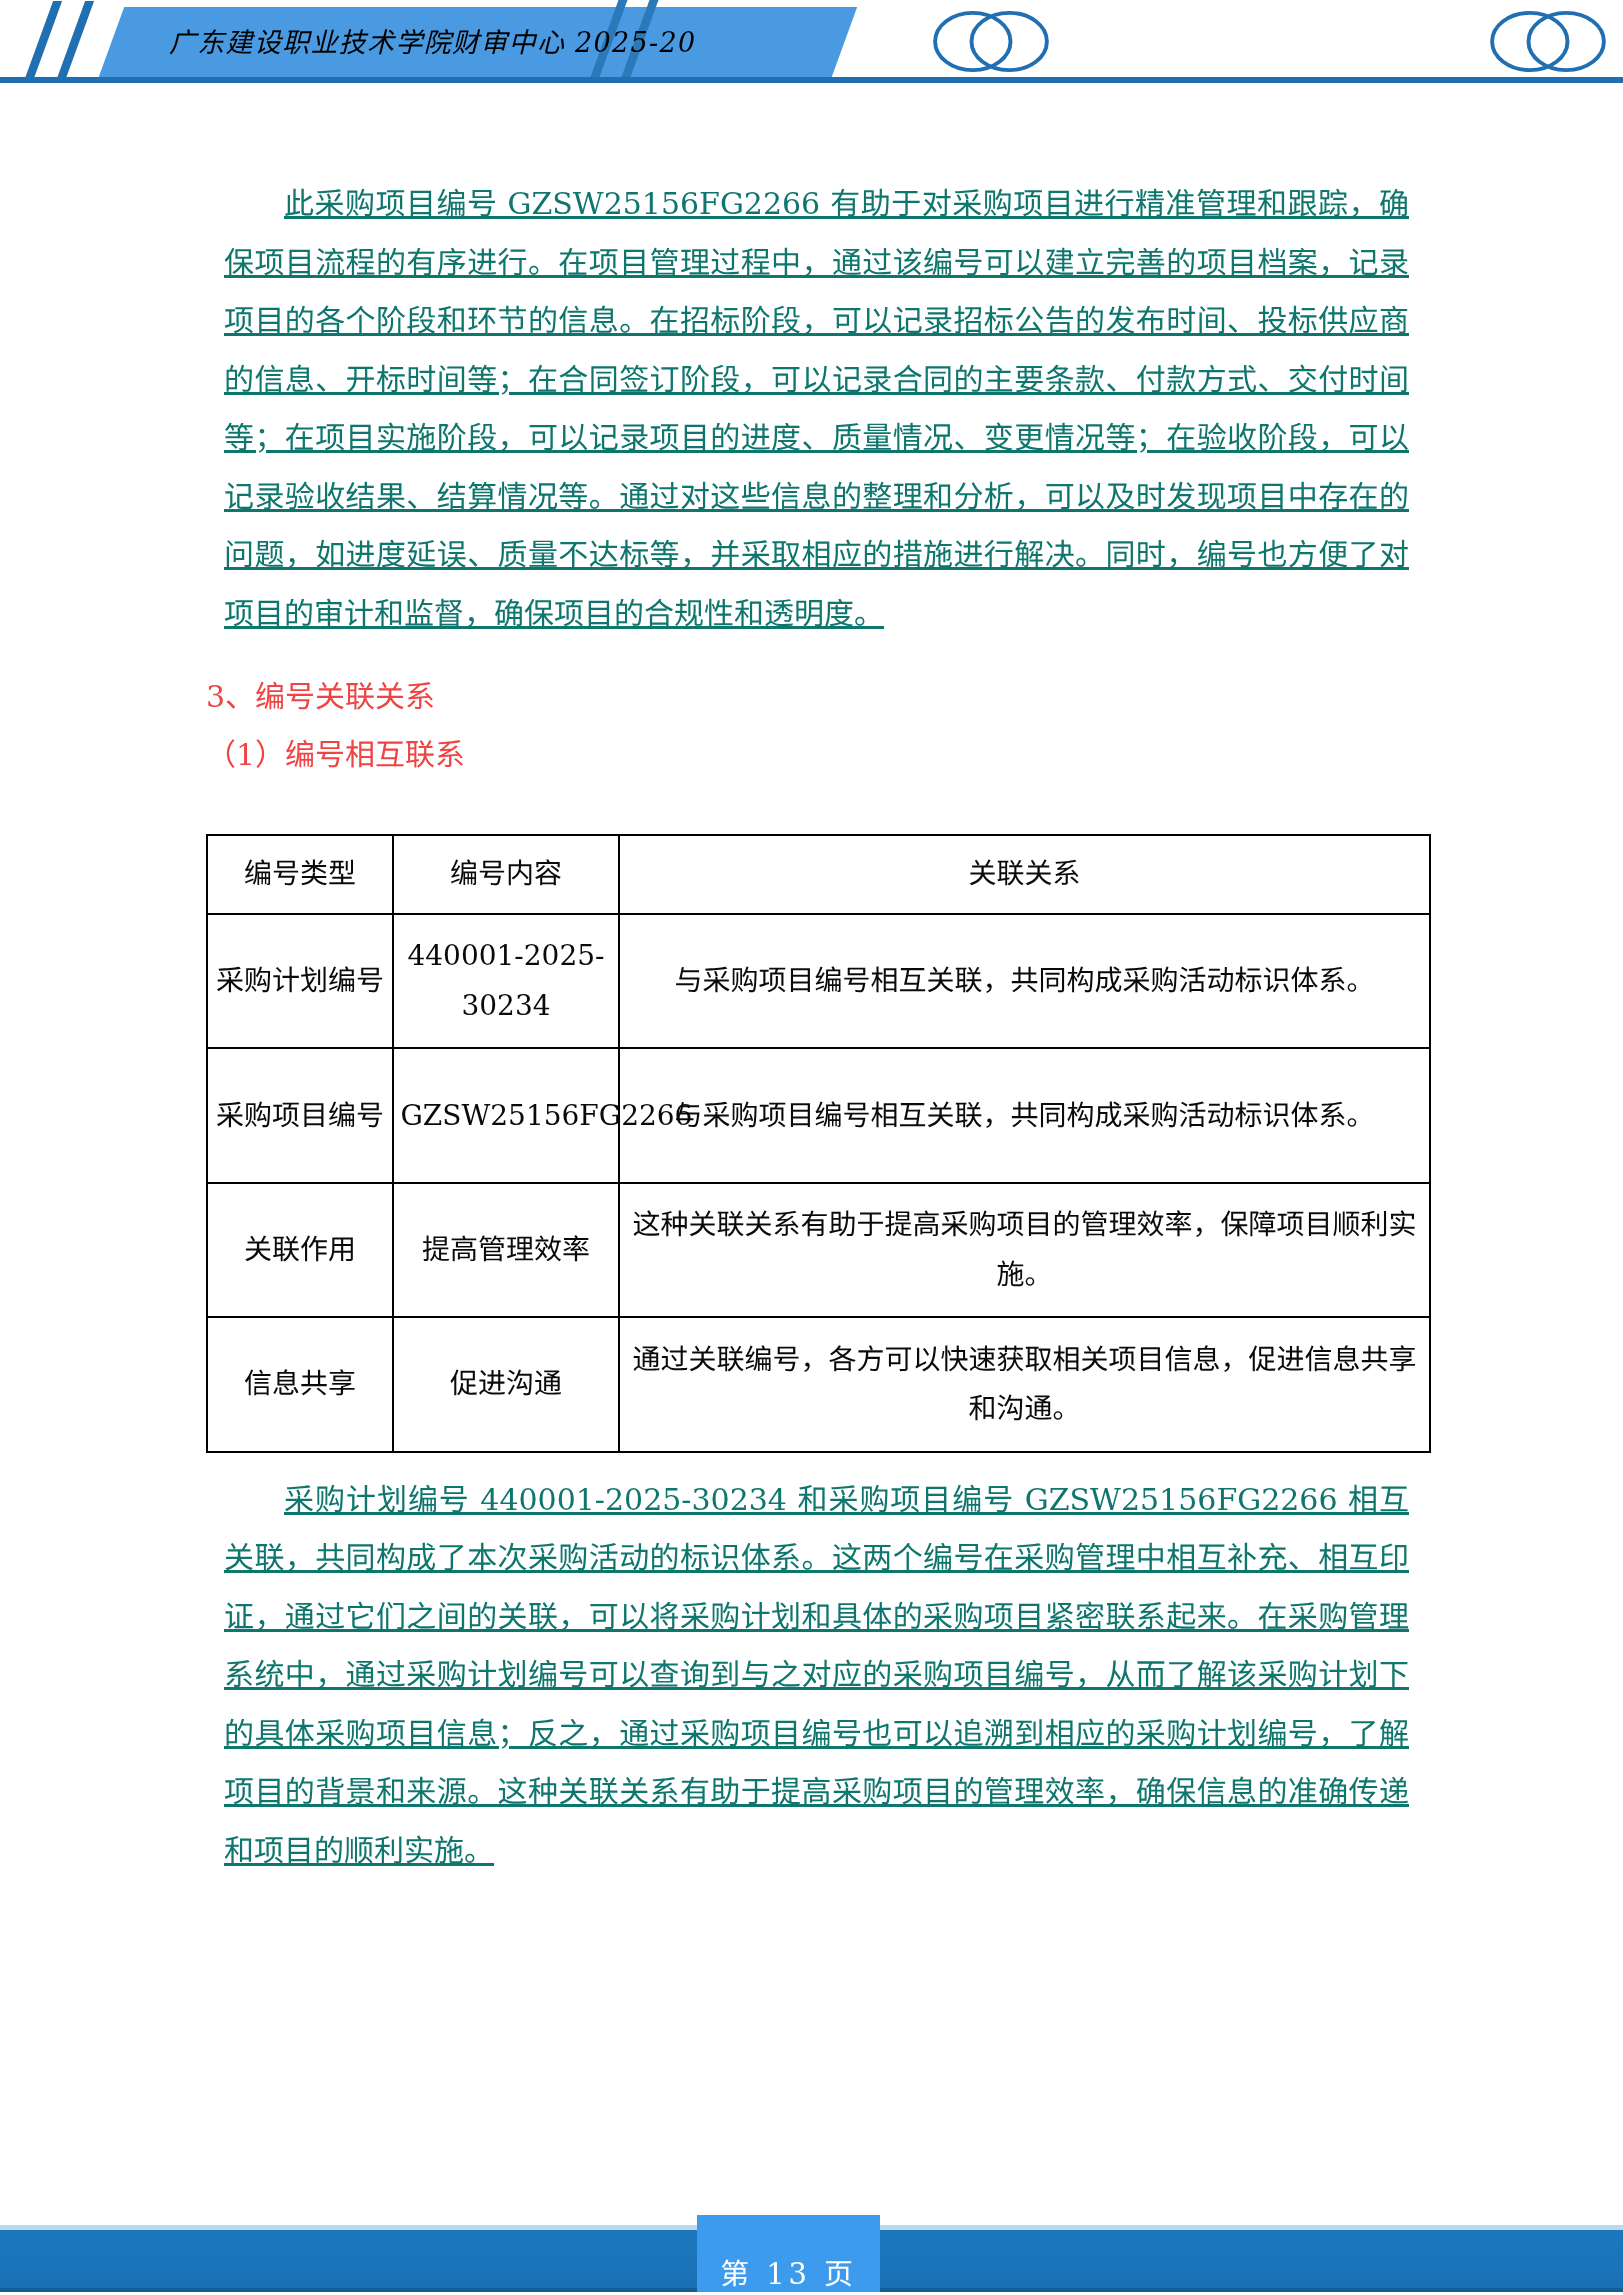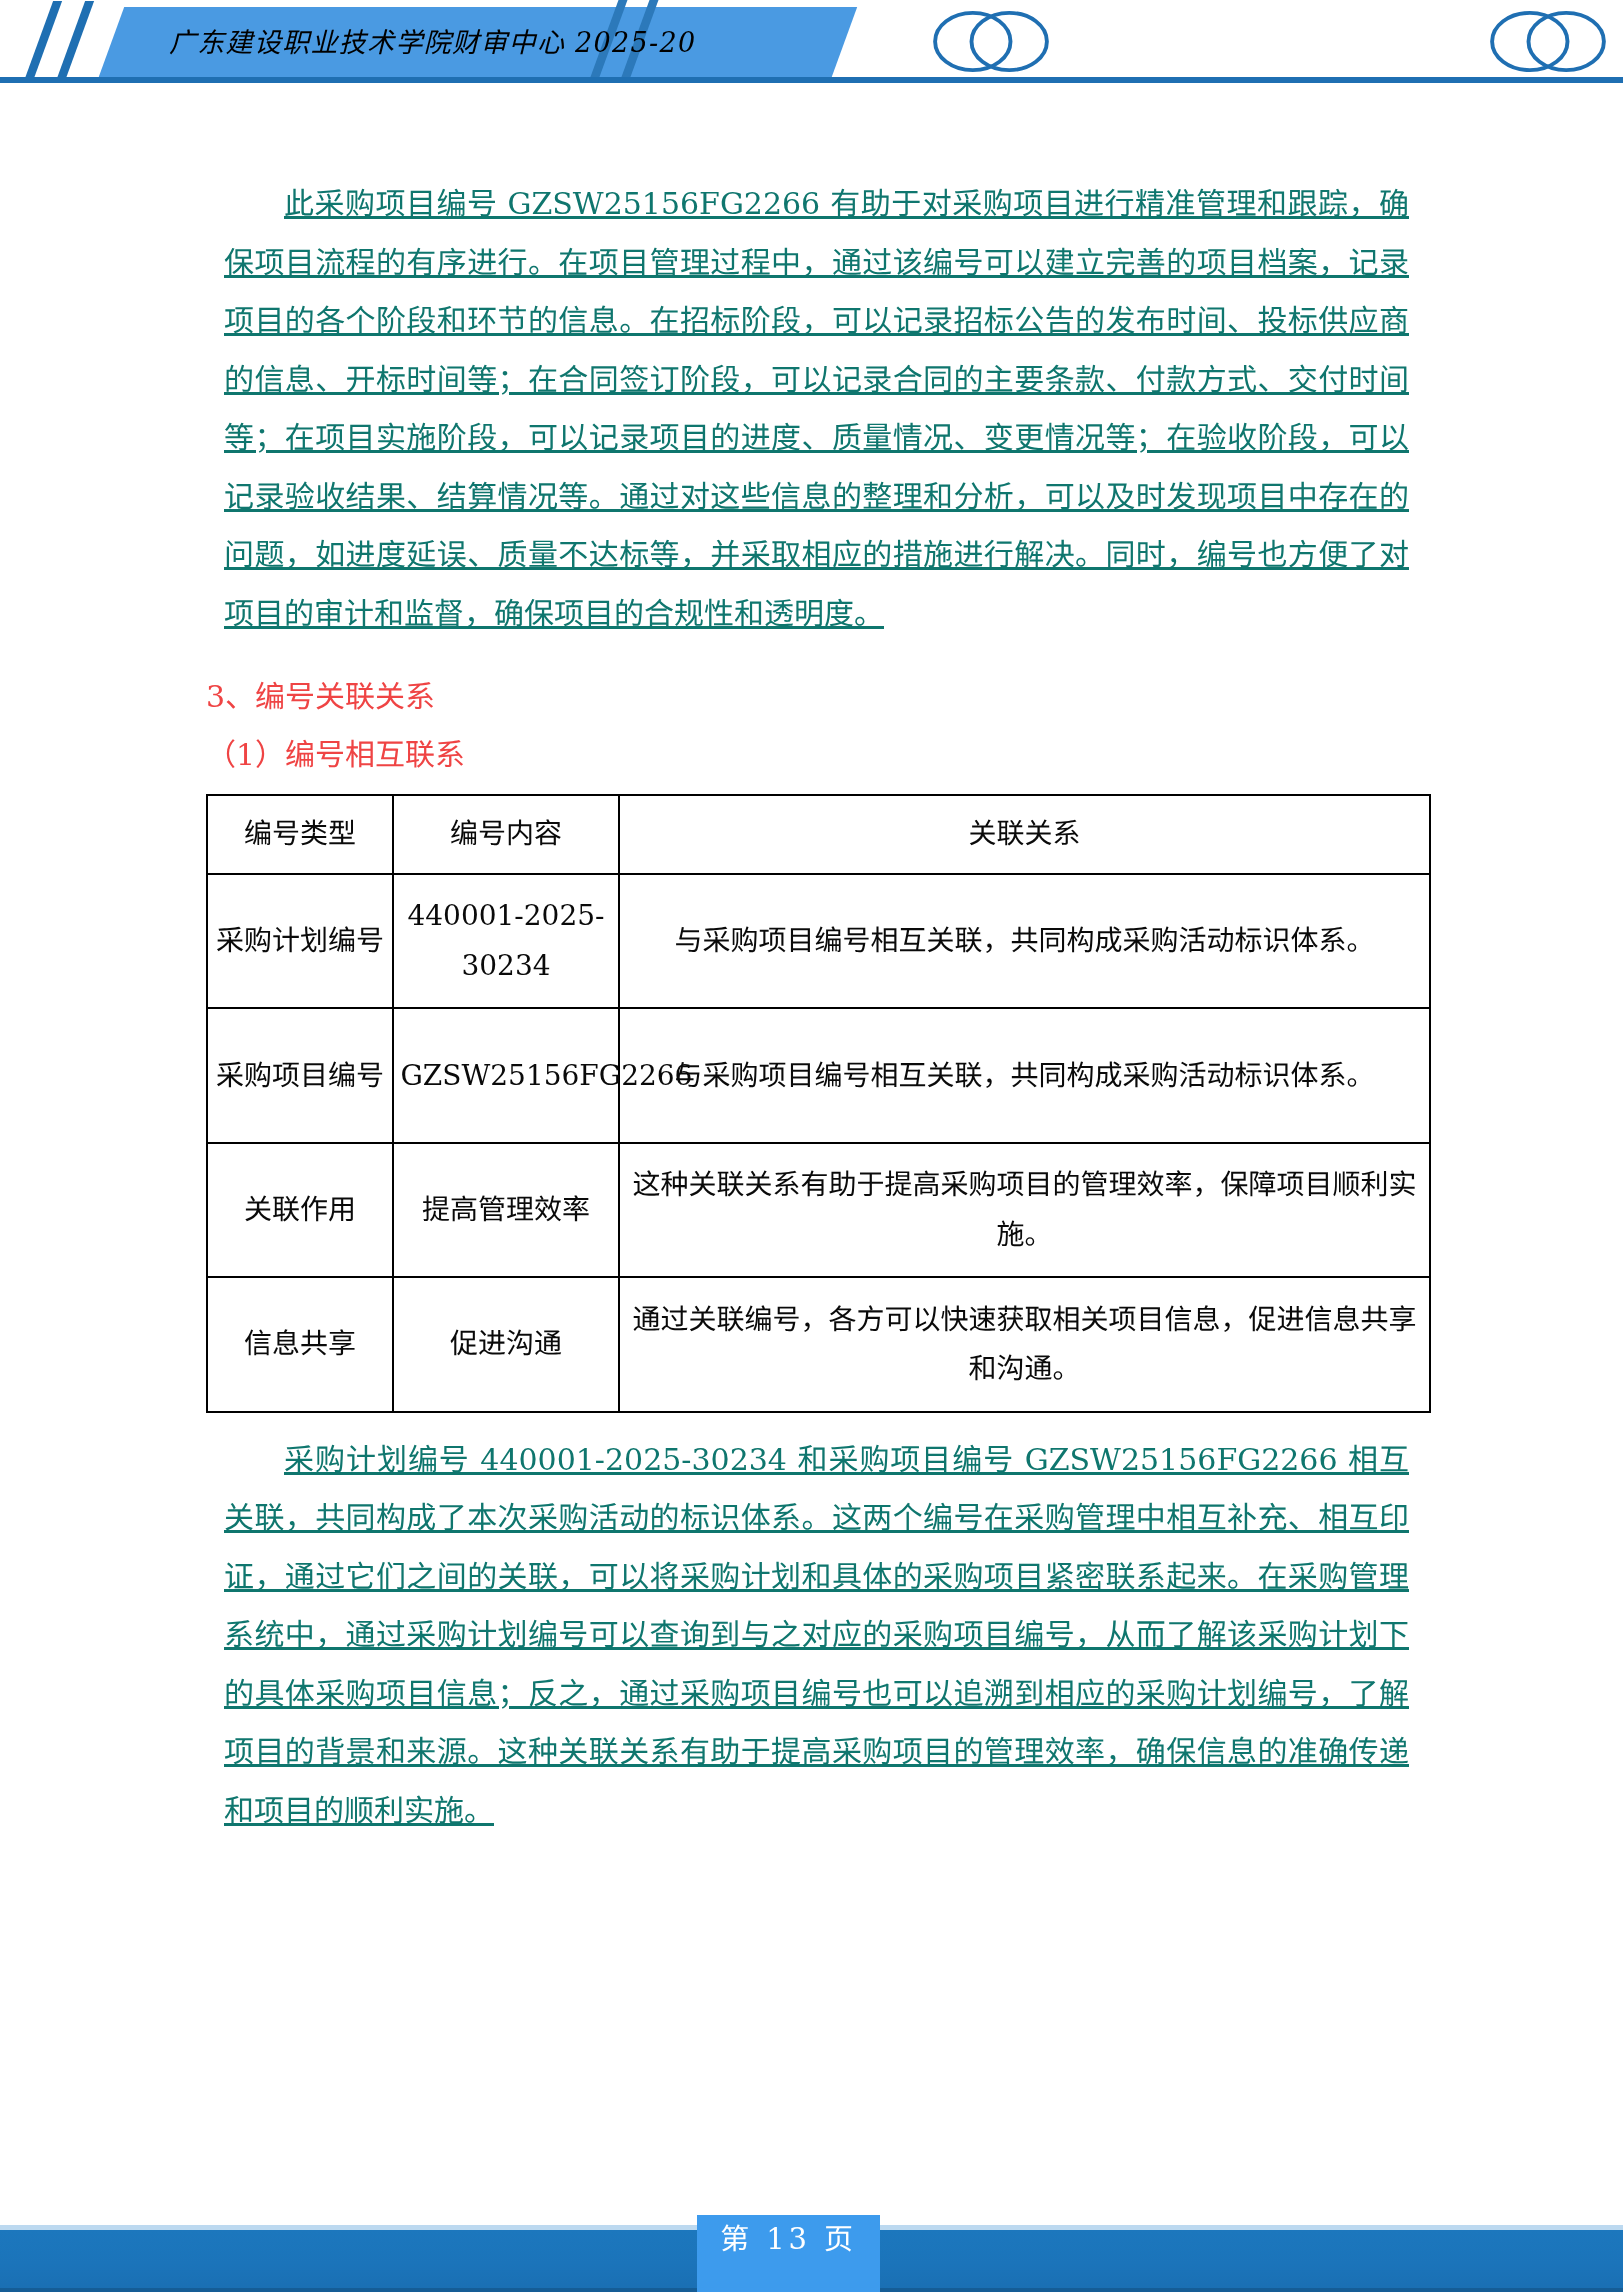--- a/index.html
+++ b/index.html
@@ -125,20 +125,21 @@
 
   
   .tbl-wrap {
     padding: 9.2px 193px 0 206px;
   }
   table.rel-table {
     border-collapse: collapse;
     width: 1224px;
     table-layout: fixed;
     border: 2px solid #000;
+    margin-top: 40px;
   }
   table.rel-table td,
   table.rel-table th {
     border: 2px solid #000;
     font-weight: normal;
     font-size: 28px;
     line-height: 1.78;
     color: #0a0a0a;
     vertical-align: middle;
     text-align: center;
@@ -190,21 +191,21 @@
     background: #155d96;
   }
   .footer-page-box {
     position: absolute;
     left: 697px;
     top: 3.9px;
     width: 183px;
     height: 77px;
     background: #3d9bed;
     display: flex;
-    align-items: flex-start;
+    align-items: flex-end;
     justify-content: center;
   }
   .footer-page-text {
     color: #ffffff;
     font-size: 29px;
     letter-spacing: 3.9px;
     font-family: "DejaVu Serif", "Liberation Serif", serif;
   }
 </style>
 </head>

